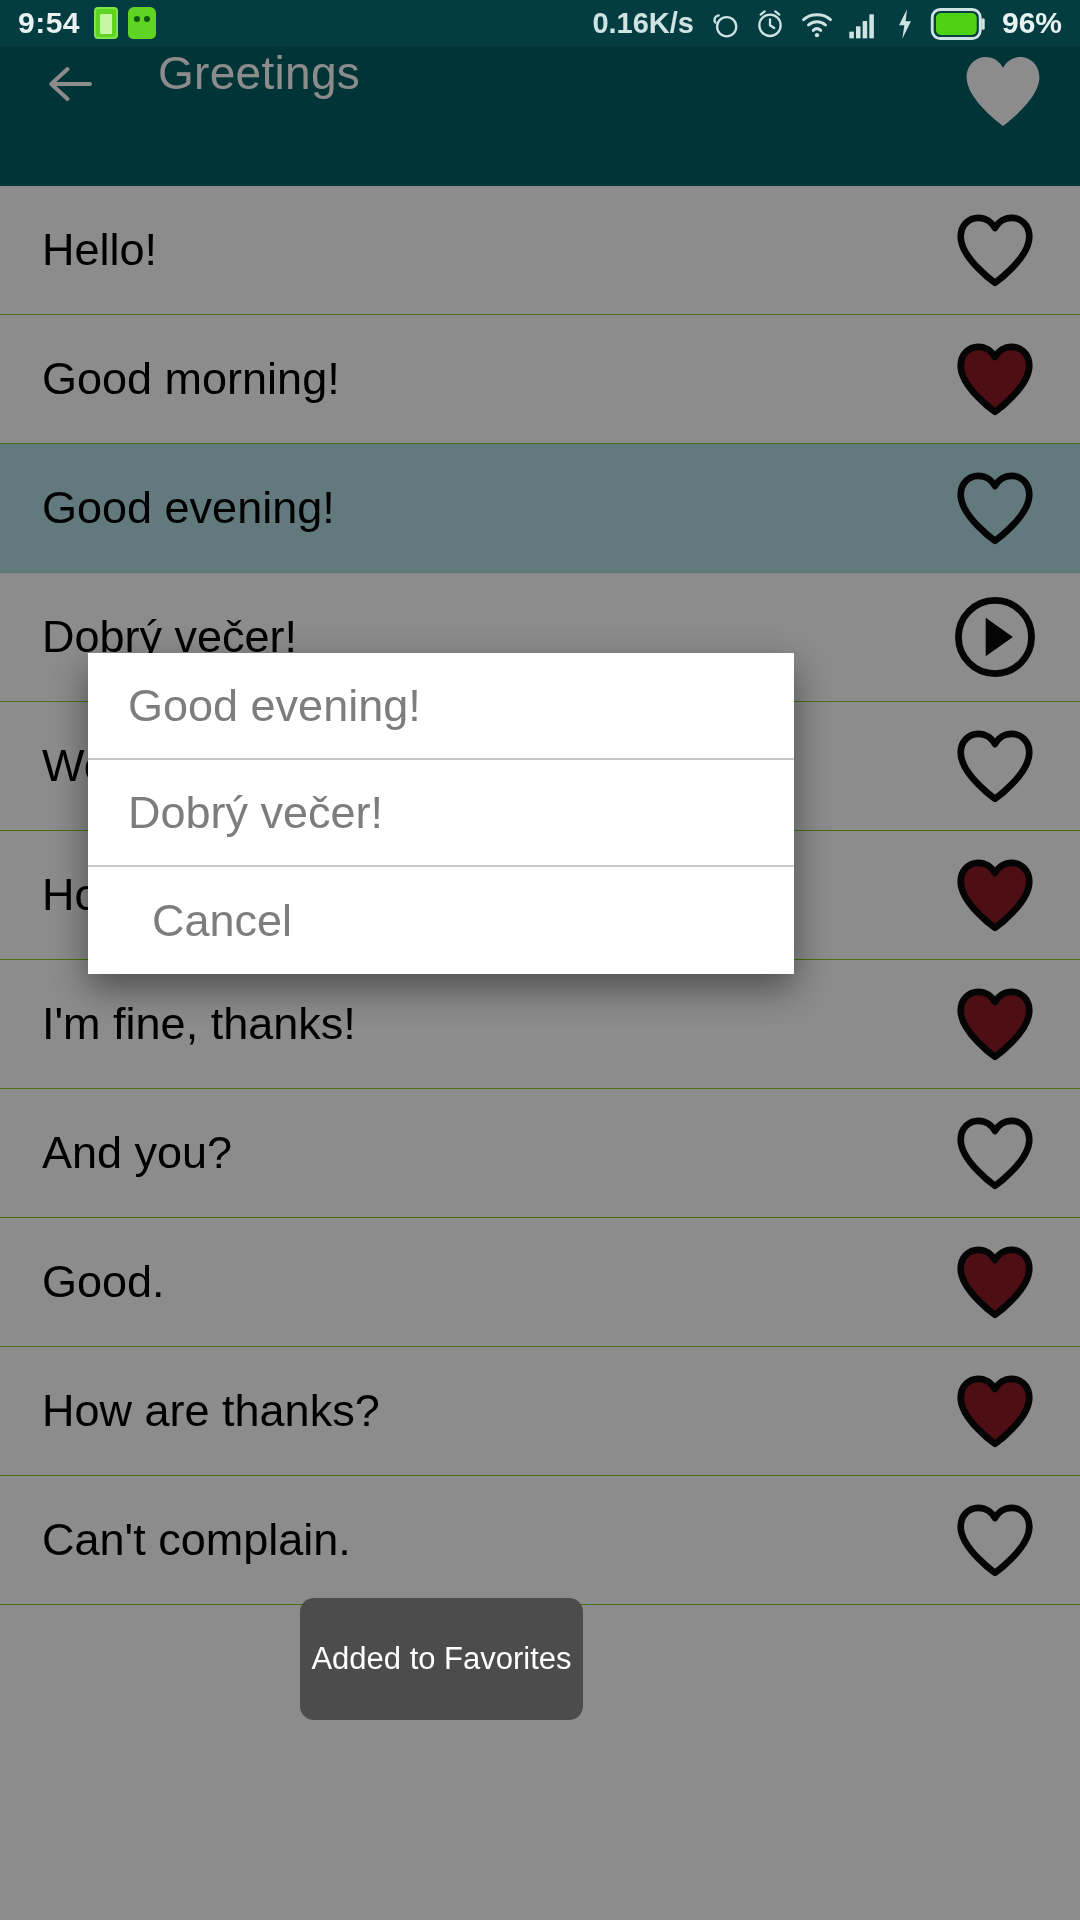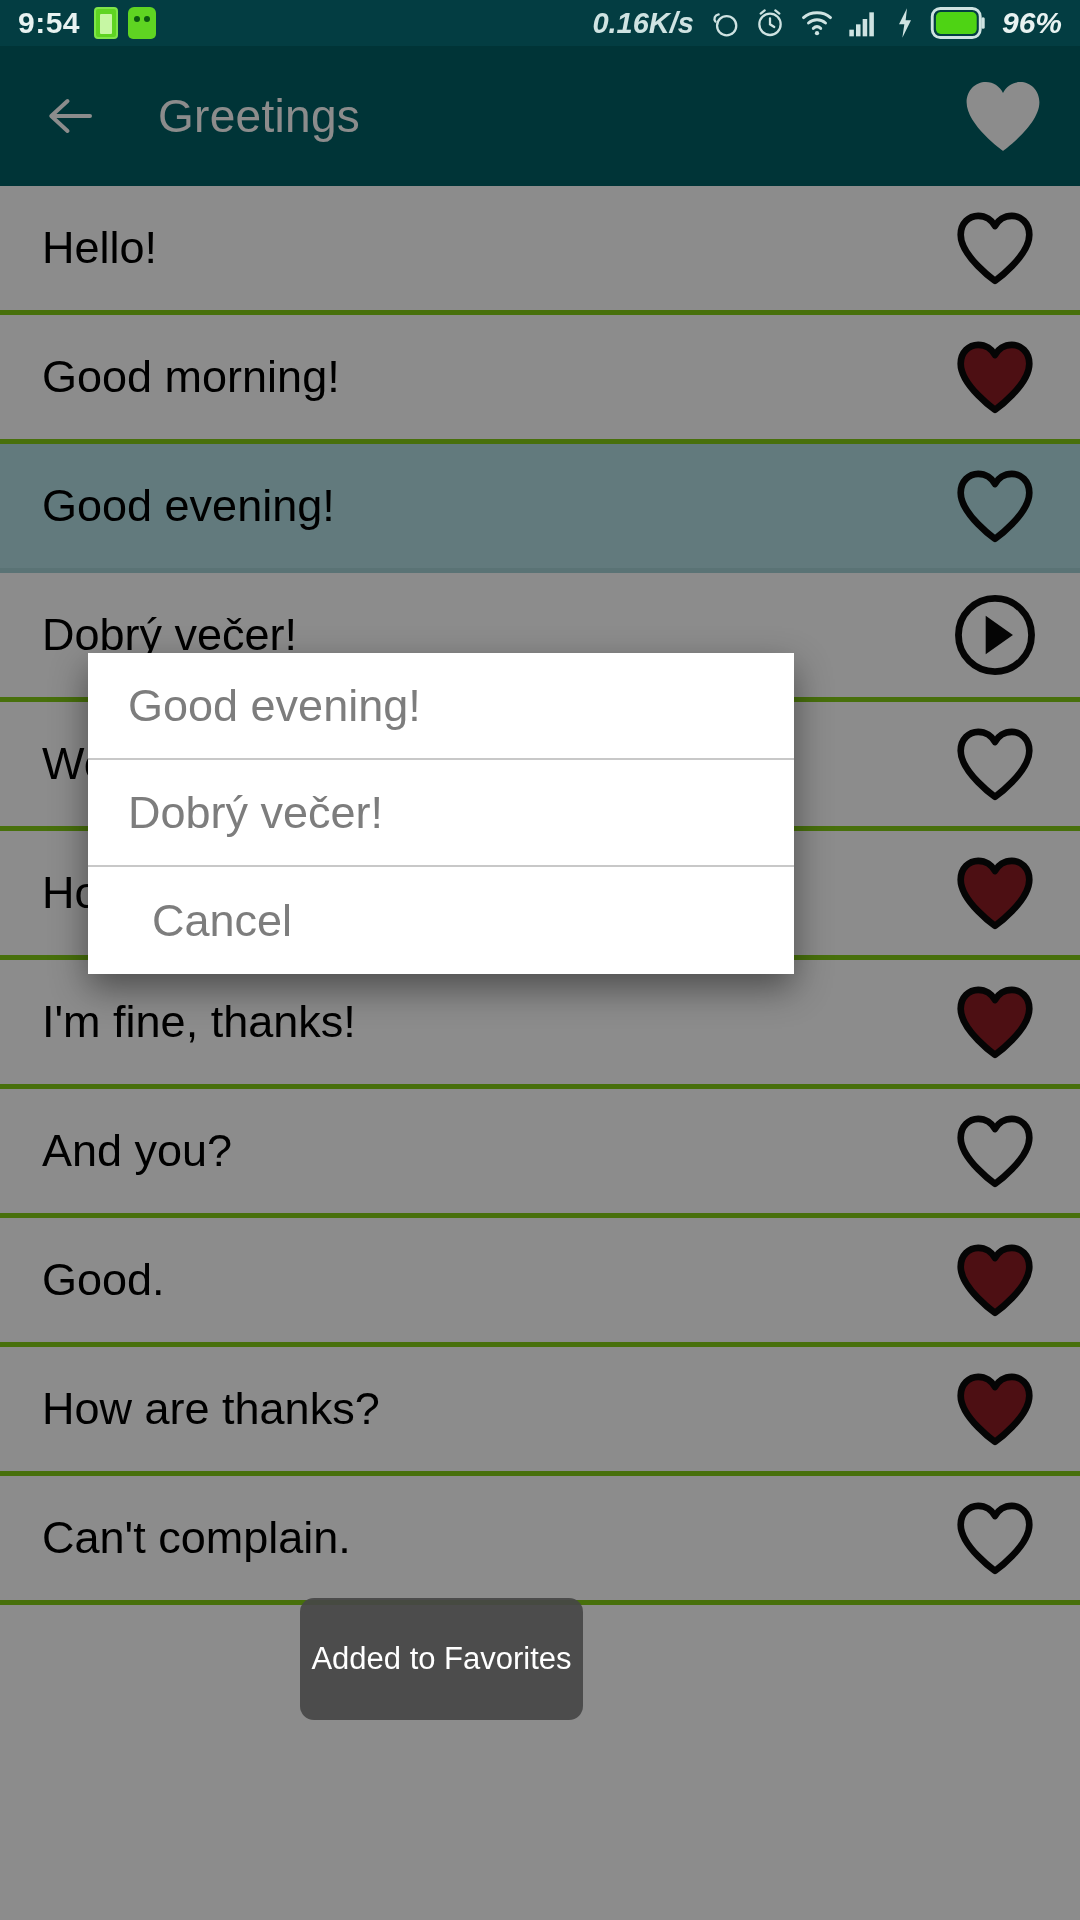--- a/index.html
+++ b/index.html
@@ -29,50 +29,50 @@
   .sb-batt-small i{ display:block; width:12px; height:20px; background:#c7f7a4; margin-bottom:3px; border-radius:1px;}
   .sb-bot{
     width:28px; height:32px; border-radius:6px 6px 5px 5px;
     background:#5fd422; position:relative;
   }
   .sb-bot:before{
     content:""; position:absolute; left:6px; top:9px; width:6px; height:6px;
     border-radius:50%; background:#0b5a11;
     box-shadow:10px 0 0 #0b5a11;
   }
-  .sb-right{ margin-left:auto; display:flex; align-items:center; gap:14px; color:#cfe3e2;font-style:italic; }
+  .sb-right{ margin-left:auto; display:flex; align-items:flex-end; gap:14px; color:#cfe3e2; }
   .sb-speed{ font-size:29px; font-weight:bold; color:#cfe3e2; letter-spacing:0px;}
   .sb-ico{ display:block; }
   .sb-pct{ font-size:30px; font-weight:bold; color:#e8f2f1; margin-left:2px;}
 
   
   .appbar{
     position:absolute; top:46px; left:0; width:1080px; height:140px;
     background:#006064;
-    display:flex; align-items:center;
+    display:flex; 
     padding:0 32px;
     z-index:10;
   }
   .appbar .back{ width:76px; height:76px; display:flex; align-items:center; justify-content:center; }
   .appbar-title{
     color:#ffffff; font-size:46px; font-weight:normal;
     margin-left:50px; letter-spacing:.3px;
   }
   .appbar .fav{ margin-left:auto; width:90px; height:90px; display:flex; align-items:center; justify-content:center;}
 
   
   .list{
     position:absolute; top:186px; left:0; width:1080px; height:1734px;
     background:#ffffff; z-index:5;
   }
   .row{
     position:relative; height:129px; width:1080px;
     display:flex; align-items:center;
     padding:0 42px;
-    border-bottom:5px solid #84cc16;
+    border-bottom:1px solid #84cc16;
     background:#ffffff;
   }
   .row.selected{ background:#b2dfe3; border-bottom-color:#a4d2d6; }
   .row-label{
     font-size:45px; color:#000000; font-weight:normal;
     white-space:nowrap; overflow:hidden;
   }
   .row-ico{ margin-left:auto; width:86px; height:86px; display:flex; align-items:center; justify-content:center;}
 
   

